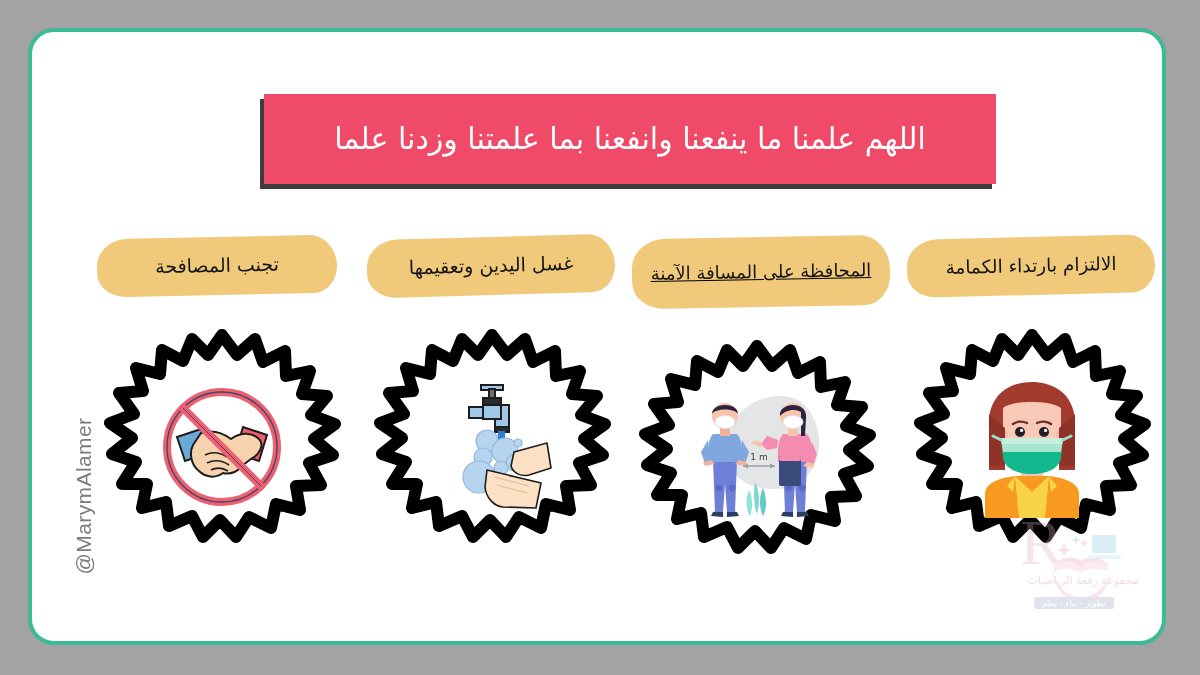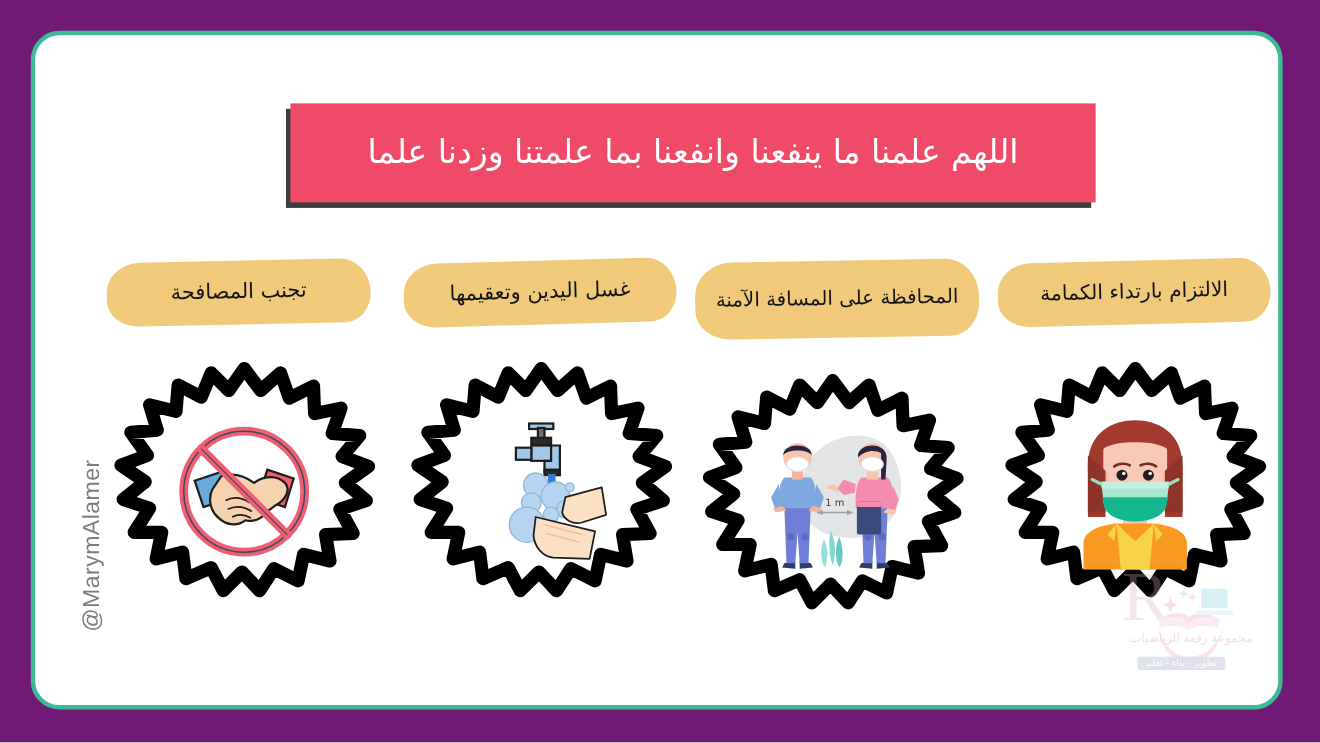--- a/index.html
+++ b/index.html
@@ -13,21 +13,21 @@
     overflow: hidden;
     font-family: "DejaVu Sans", "Liberation Sans", sans-serif;
     position: relative;
   }
 
   
   #slide {
     position: absolute;
     left: 0; top: 0;
     width: 1200px; height: 675px;
-    background: #701a75;
+    background: #a3a3a3;
   }
   #card {
     position: absolute;
     left: 28px;
     top: 28px;
     width: 1138px;
     height: 617px;
     background: #ffffff;
     border: 4px solid #3cba96;
     border-radius: 26px;
@@ -75,21 +75,21 @@
 
   
   .col {
     position: absolute;
     top: 205px;
     width: 250px;
     height: 320px;
   }
   #col-0 { left: 65px;  }
   #col-1 { left: 335px; }
-  #col-2 { left: 600px; }
+  #col-2 { left: 600px; text-decoration: underline; }
   #col-3 { left: 875px; }
 
   
   .label-box {
     position: relative;
     width: 240px;
     min-height: 58px;
     background: #f0c97a;
     border-radius: 34px 30px 26px 32px / 30px 34px 30px 26px;
     display: flex;

